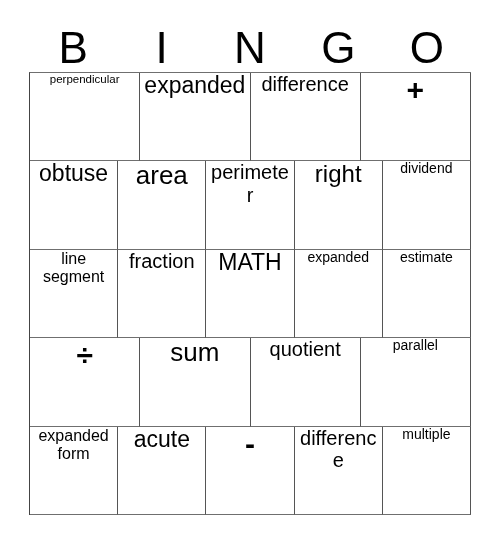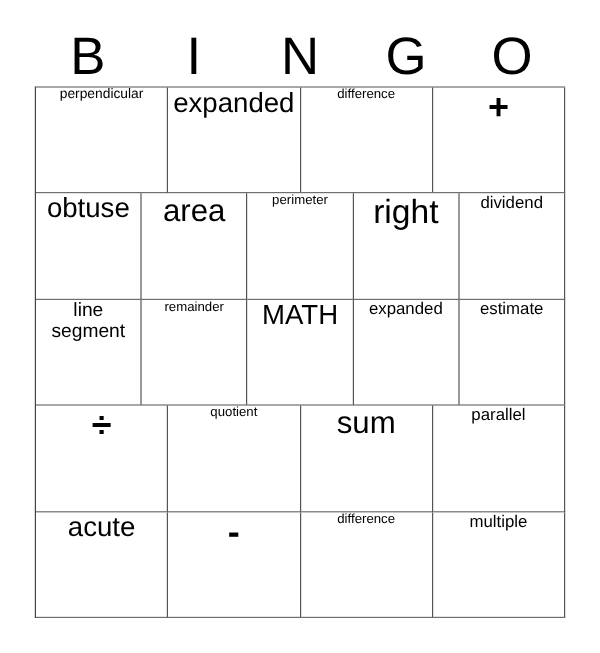--- a/index.html
+++ b/index.html
@@ -75,24 +75,24 @@
   .cell-text {
     display: block;
     width: 100%;
     line-height: 1.12;
     word-wrap: break-word;
     color: #000000;
   }
 
   
   .fs-xxl  { font-size: 26px; }
-  .fs-xl   { font-size: 28px; }
+  .fs-xl   { font-size: 24px; }
   .fs-lg   { font-size: 23px; }
   .fs-md   { font-size: 14px; }
-  .fs-sm   { font-size: 11px; }
+  .fs-sm   { font-size: 20px; }
   .fs-xs   { font-size: 11.5px; }
   .fs-sym  { font-size: 30px; font-weight: 700; }
   .fs-sym-minus { font-size: 30px; font-weight: 700; }
 </style>
 </head>
 <body>
 
 <div id="bingo-card">
 
   <div id="bingo-header">
@@ -136,49 +136,52 @@
       <div class="bingo-cell">
           <span class="cell-text fs-md">dividend</span>
         </div>
     </div>
 
     <div class="bingo-row">
       <div class="bingo-cell">
           <span class="cell-text fs-two-line">line segment</span>
         </div>
       <div class="bingo-cell">
-          <span class="cell-text fs-sm">remainder</span>
+          <span class="cell-text fs-sm">fraction</span>
         </div>
       <div class="bingo-cell">
           <span class="cell-text fs-lg">MATH</span>
         </div>
       <div class="bingo-cell">
           <span class="cell-text fs-md">expanded</span>
         </div>
       <div class="bingo-cell">
           <span class="cell-text fs-md">estimate</span>
         </div>
     </div>
 
     <div class="bingo-row">
       <div class="bingo-cell">
           <span class="cell-text fs-sym">÷</span>
         </div>
       <div class="bingo-cell">
-          <span class="cell-text fs-sm">quotient</span>
+          <span class="cell-text fs-xxl">sum</span>
         </div>
       <div class="bingo-cell">
-          <span class="cell-text fs-xxl">sum</span>
+          <span class="cell-text fs-sm">quotient</span>
         </div>
       <div class="bingo-cell">
           <span class="cell-text fs-md">parallel</span>
         </div>
     </div>
 
     <div class="bingo-row">
+      <div class="bingo-cell">
+          <span class="cell-text fs-two-line">expanded form</span>
+        </div>
       <div class="bingo-cell">
           <span class="cell-text fs-lg">acute</span>
         </div>
       <div class="bingo-cell">
           <span class="cell-text fs-sym-minus">-</span>
         </div>
       <div class="bingo-cell">
           <span class="cell-text fs-sm">difference</span>
         </div>
       <div class="bingo-cell">

